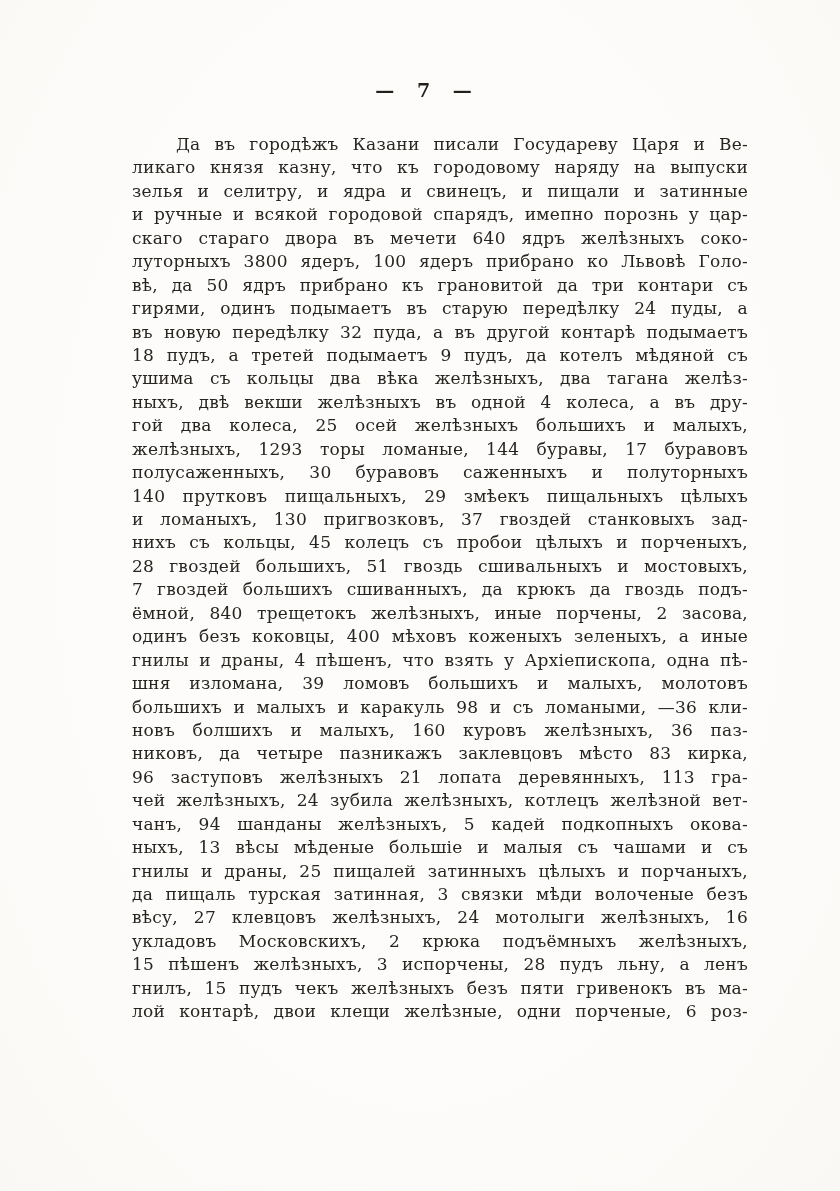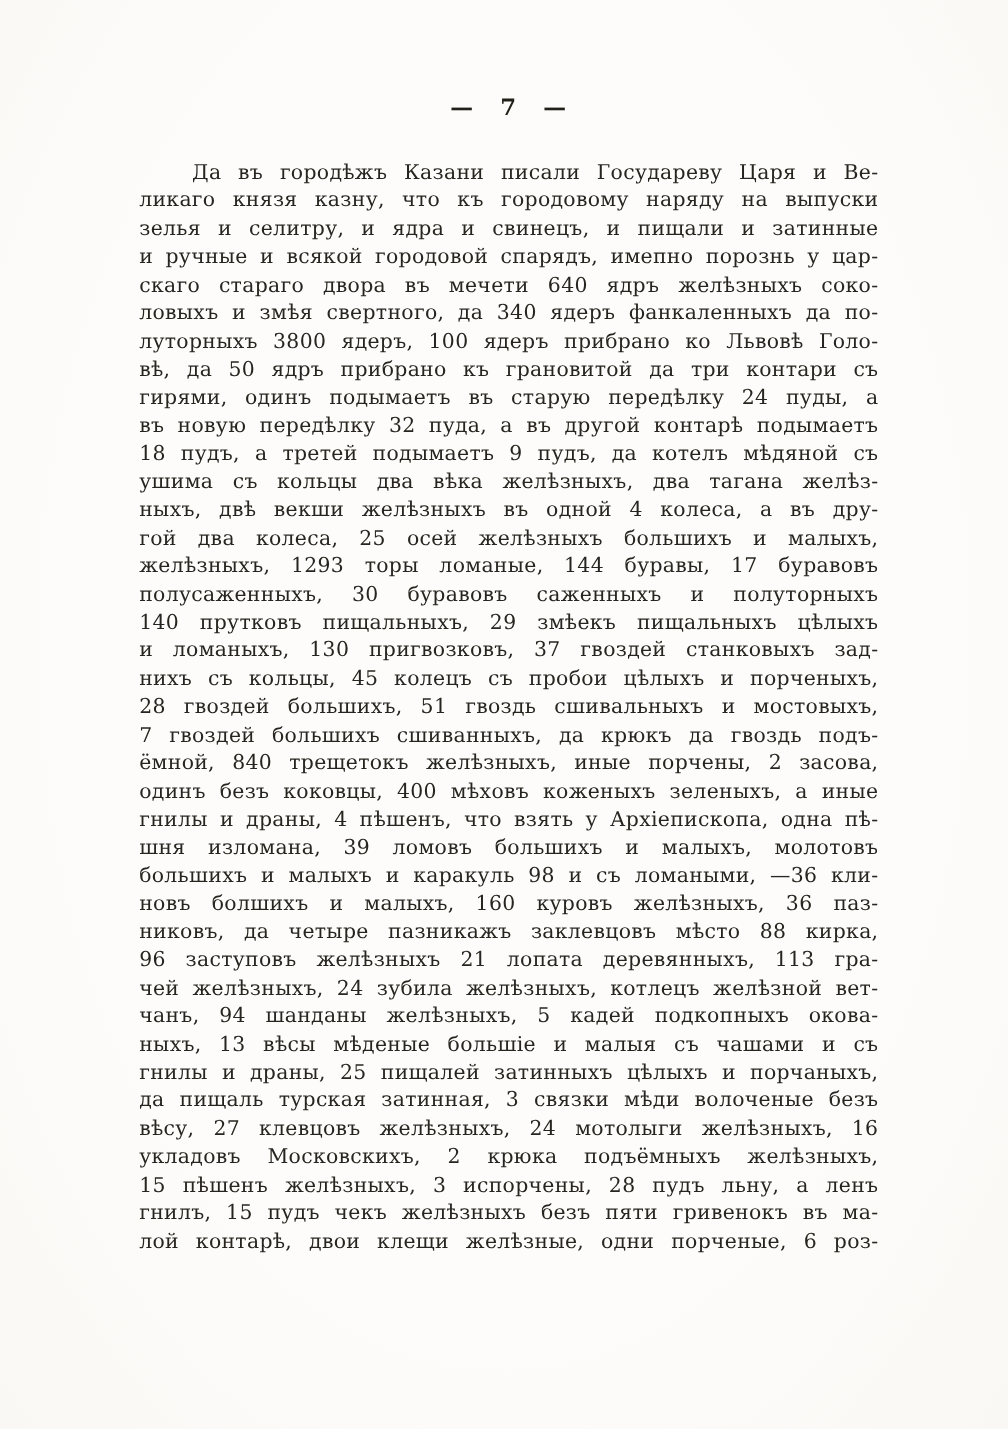--- a/index.html
+++ b/index.html
@@ -29,21 +29,21 @@
     text-align: center;
     font-size: 19px;
     font-weight: bold;
     letter-spacing: 1px;
     word-spacing: 14px;
     color: #232019;
   }
   .textblock {
     position: absolute;
     top: 133px;
-    left: 116px;
+    left: 132px;
     width: 616px;
   }
   .textline {
     display: block;
     width: 616px;
     height: 23.45px;
     line-height: 23.45px;
     font-size: 17px;
     letter-spacing: 0.25px;
     text-align: justify;
@@ -59,21 +59,20 @@
 <body>
 
 <div class="page">
   <div class="pageno">— 7 —</div>
   <div class="textblock">
       <div class="textline">Да въ городѣжъ Казани писали Государеву Царя и Ве-</div>
       <div class="textline">ликаго князя казну, что къ городовому наряду на выпуски</div>
       <div class="textline">зелья и селитру, и ядра и свинецъ, и пищали и затинные</div>
       <div class="textline">и ручные и всякой городовой спарядъ, имепно порознь у цар-</div>
       <div class="textline">скаго стараго двора въ мечети 640 ядръ желѣзныхъ соко-</div>
-      <div class="textline">ловыхъ и змѣя свертного, да 340 ядеръ фанкаленныхъ да по-</div>
       <div class="textline">луторныхъ 3800 ядеръ, 100 ядеръ прибрано ко Львовѣ Голо-</div>
       <div class="textline">вѣ, да 50 ядръ прибрано къ грановитой да три контари съ</div>
       <div class="textline">гирями, одинъ подымаетъ въ старую передѣлку 24 пуды, а</div>
       <div class="textline">въ новую передѣлку 32 пуда, а въ другой контарѣ подымаетъ</div>
       <div class="textline">18 пудъ, а третей подымаетъ 9 пудъ, да котелъ мѣдяной съ</div>
       <div class="textline">ушима съ кольцы два вѣка желѣзныхъ, два тагана желѣз-</div>
       <div class="textline">ныхъ, двѣ векши желѣзныхъ въ одной 4 колеса, а въ дру-</div>
       <div class="textline">гой два колеса, 25 осей желѣзныхъ большихъ и малыхъ,</div>
       <div class="textline">желѣзныхъ, 1293 торы ломаные, 144 буравы, 17 буравовъ</div>
       <div class="textline">полусаженныхъ, 30 буравовъ саженныхъ и полуторныхъ</div>
@@ -81,21 +80,21 @@
       <div class="textline">и ломаныхъ, 130 пригвозковъ, 37 гвоздей станковыхъ зад-</div>
       <div class="textline">нихъ съ кольцы, 45 колецъ съ пробои цѣлыхъ и порченыхъ,</div>
       <div class="textline">28 гвоздей большихъ, 51 гвоздь сшивальныхъ и мостовыхъ,</div>
       <div class="textline">7 гвоздей большихъ сшиванныхъ, да крюкъ да гвоздь подъ-</div>
       <div class="textline">ёмной, 840 трещетокъ желѣзныхъ, иные порчены, 2 засова,</div>
       <div class="textline">одинъ безъ коковцы, 400 мѣховъ коженыхъ зеленыхъ, а иные</div>
       <div class="textline">гнилы и драны, 4 пѣшенъ, что взять у Архіепископа, одна пѣ-</div>
       <div class="textline">шня изломана, 39 ломовъ большихъ и малыхъ, молотовъ</div>
       <div class="textline">большихъ и малыхъ и каракуль 98 и съ ломаными, —36 кли-</div>
       <div class="textline">новъ болшихъ и малыхъ, 160 куровъ желѣзныхъ, 36 паз-</div>
-      <div class="textline">никовъ, да четыре пазникажъ заклевцовъ мѣсто 88 кирка,</div>
+      <div class="textline">никовъ, да четыре пазникажъ заклевцовъ мѣсто 83 кирка,</div>
       <div class="textline">96 заступовъ желѣзныхъ 21 лопата деревянныхъ, 113 гра-</div>
       <div class="textline">чей желѣзныхъ, 24 зубила желѣзныхъ, котлецъ желѣзной вет-</div>
       <div class="textline">чанъ, 94 шанданы желѣзныхъ, 5 кадей подкопныхъ окова-</div>
       <div class="textline">ныхъ, 13 вѣсы мѣденые большіе и малыя съ чашами и съ</div>
       <div class="textline">гнилы и драны, 25 пищалей затинныхъ цѣлыхъ и порчаныхъ,</div>
       <div class="textline">да пищаль турская затинная, 3 связки мѣди волоченые безъ</div>
       <div class="textline">вѣсу, 27 клевцовъ желѣзныхъ, 24 мотолыги желѣзныхъ, 16</div>
       <div class="textline">укладовъ Московскихъ, 2 крюка подъёмныхъ желѣзныхъ,</div>
       <div class="textline">15 пѣшенъ желѣзныхъ, 3 испорчены, 28 пудъ льну, а ленъ</div>
       <div class="textline">гнилъ, 15 пудъ чекъ желѣзныхъ безъ пяти гривенокъ въ ма-</div>

